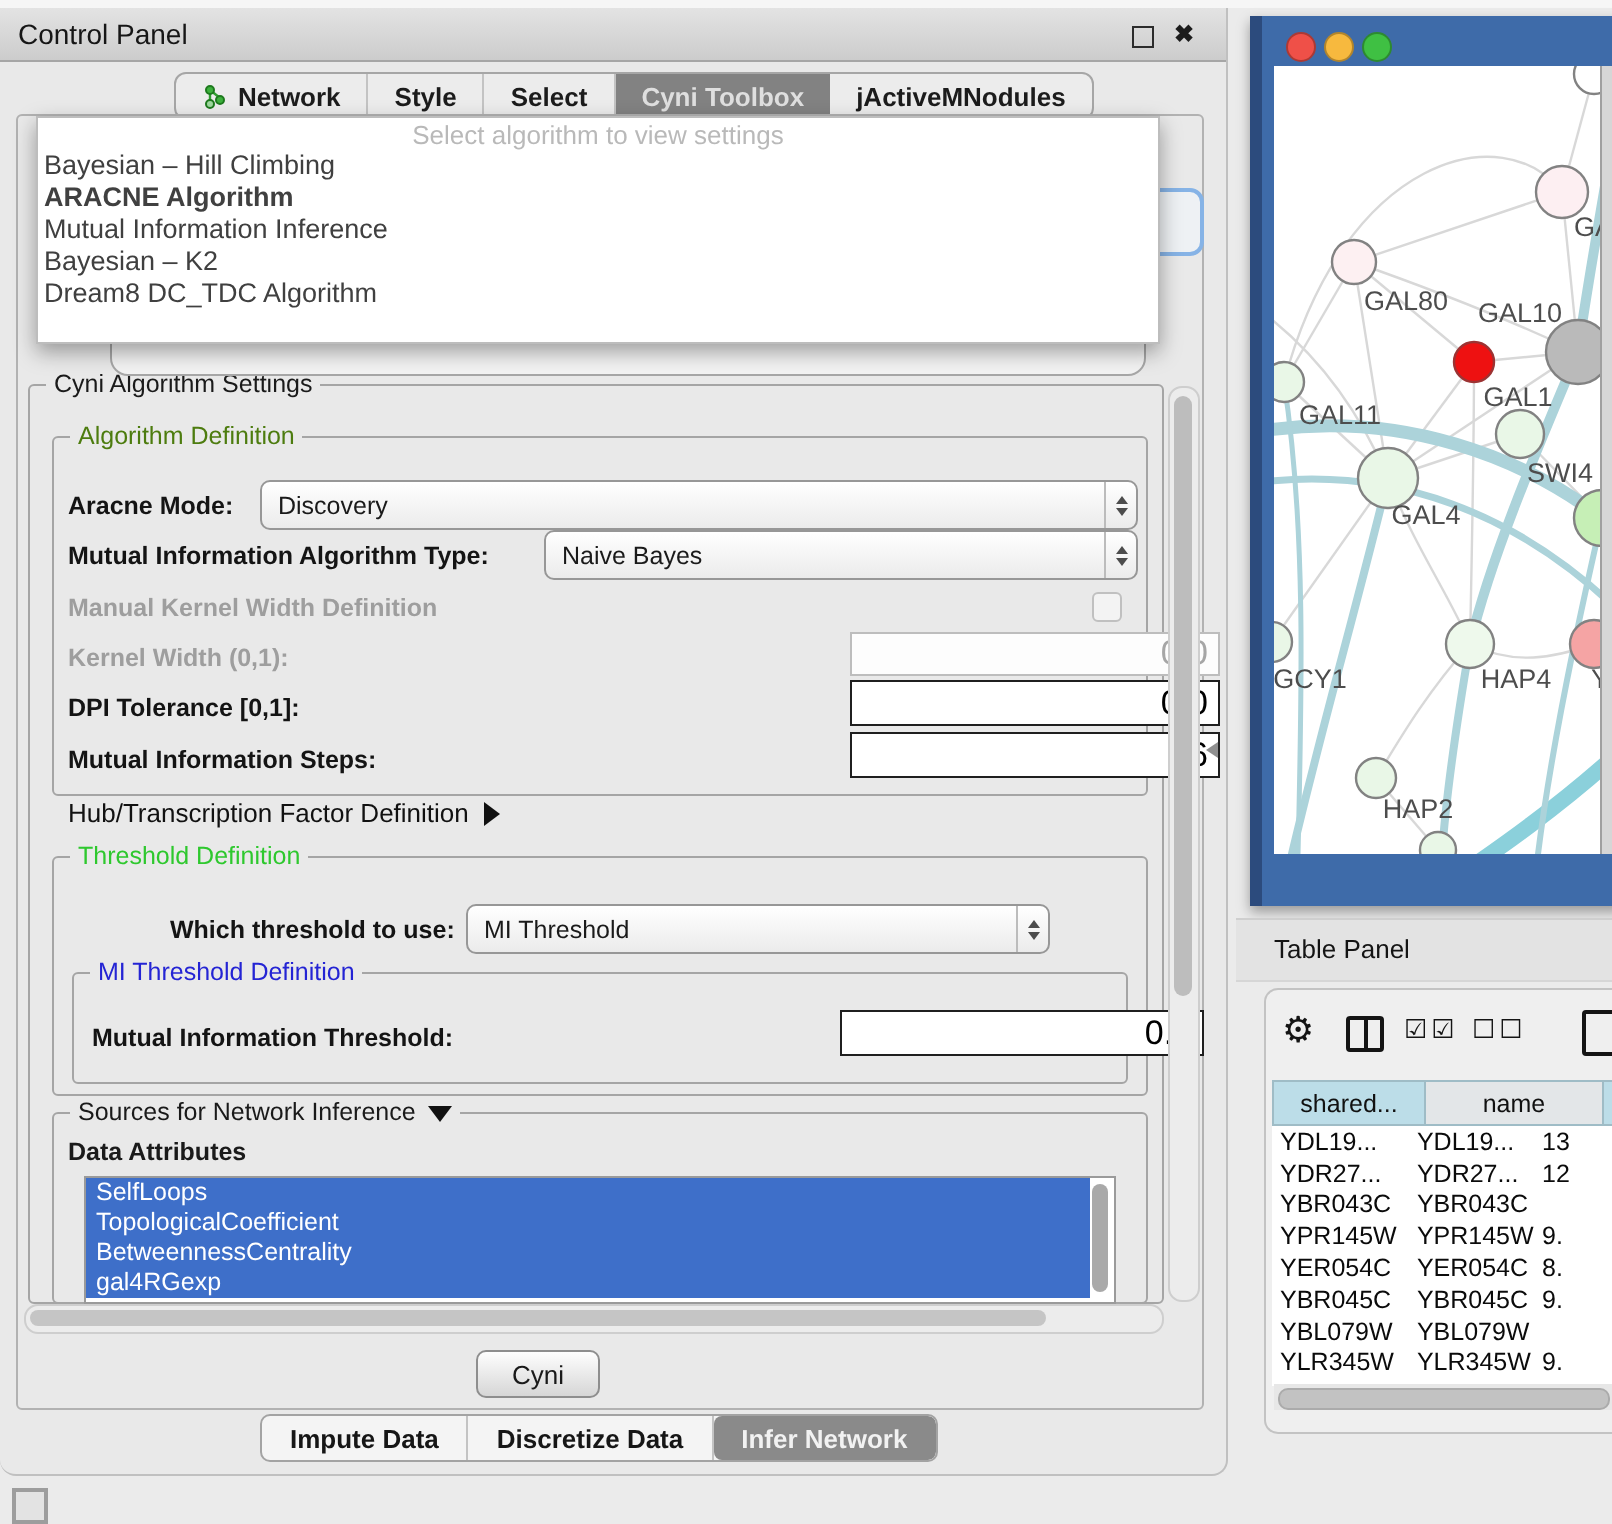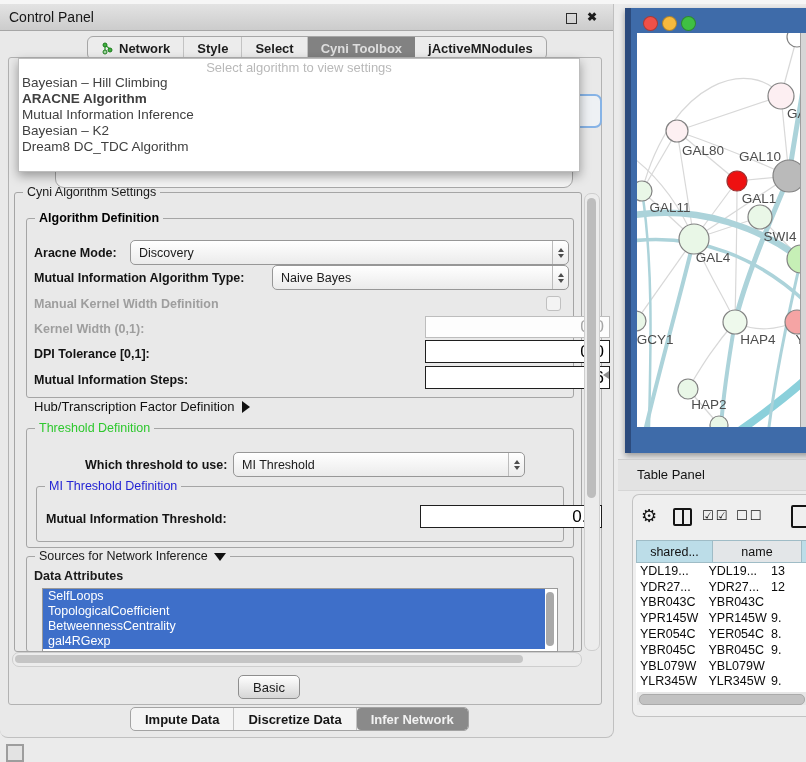--- a/index.html
+++ b/index.html
@@ -38,21 +38,21 @@
   
   #combo-ring{left:536px;top:94px;width:62px;height:30px;border:2px solid #86b3e6;border-radius:7px;background:#eef1f4;z-index:5;}
   #combo-behind{left:55px;top:148px;width:516px;height:38px;border:1px solid #a7a7a7;border-radius:9px;background:#f3f3f3;z-index:5;}
 
   
   .group{border:1px solid #a5a5a5;border-radius:3px;}
   .gtitle{position:absolute;top:-8px;left:8px;background:#e9e9e9;padding:0 4px;font-size:12.5px;white-space:nowrap;}
   #outerbox{left:8px;top:57px;width:592px;height:646px;border:1px solid #b2b2b2;border-radius:3px;}
   #settings-group{left:14px;top:192px;width:566px;height:458px;}
   #algdef-group{left:26px;top:218px;width:546px;height:178px;}
-  #algdef-group .gtitle{color:#000000;font-weight:bold;}
+  #algdef-group .gtitle{color:#4d7c0f;}
   #threshold-group{left:26px;top:428px;width:546px;height:118px;}
   #threshold-group .gtitle{color:#2ec82e;}
   #mithr-group{left:36px;top:486px;width:526px;height:54px;}
   #mithr-group .gtitle{color:#2424d4;}
   #sources-group{left:26px;top:556px;width:546px;height:94px;}
 
   .lbl{position:absolute;font-size:12.5px;font-weight:bold;color:#141414;white-space:nowrap;}
   .lbl.dis{color:#9e9e9e;}
 
   
@@ -255,21 +255,21 @@
     <div id="attr-sb"></div>
   </div>
 
   <div class="abs" id="vsb">
       <div id="vsb-thumb"></div>
     </div>
   <div class="abs" id="hsb">
       <div id="hsb-thumb"></div>
     </div>
 
-  <div class="abs" id="apply-btn">Basic</div>
+  <div class="abs" id="apply-btn">Cyni</div>
 
   <div class="abs" id="btabs">
     <div class="btab">
         <span>Impute Data</span>
       </div>
     <div class="btab">
         <span>Discretize Data</span>
       </div>
     <div class="btab sel">
         <span>Infer Network</span>

